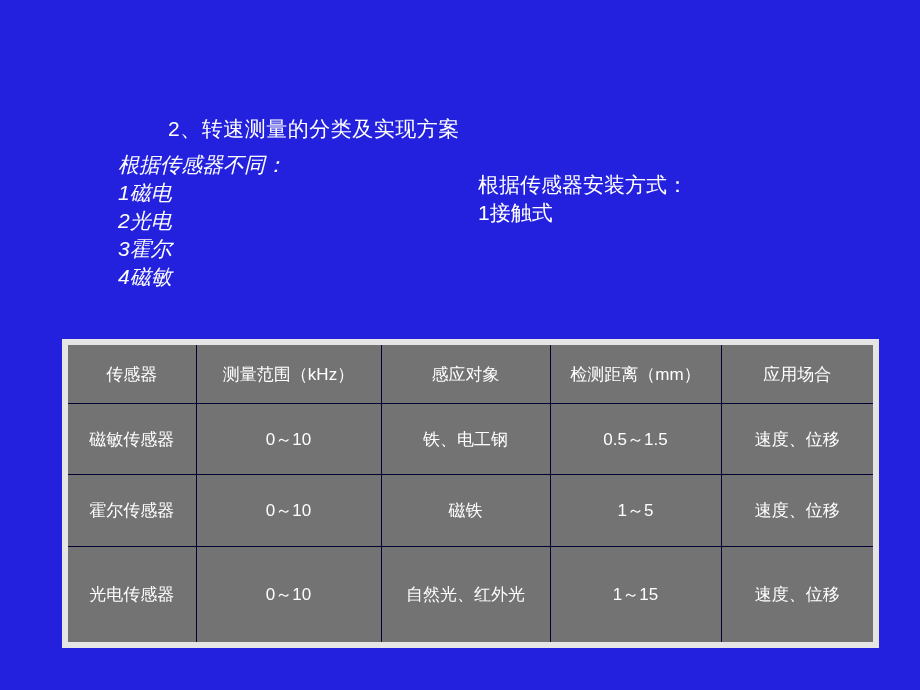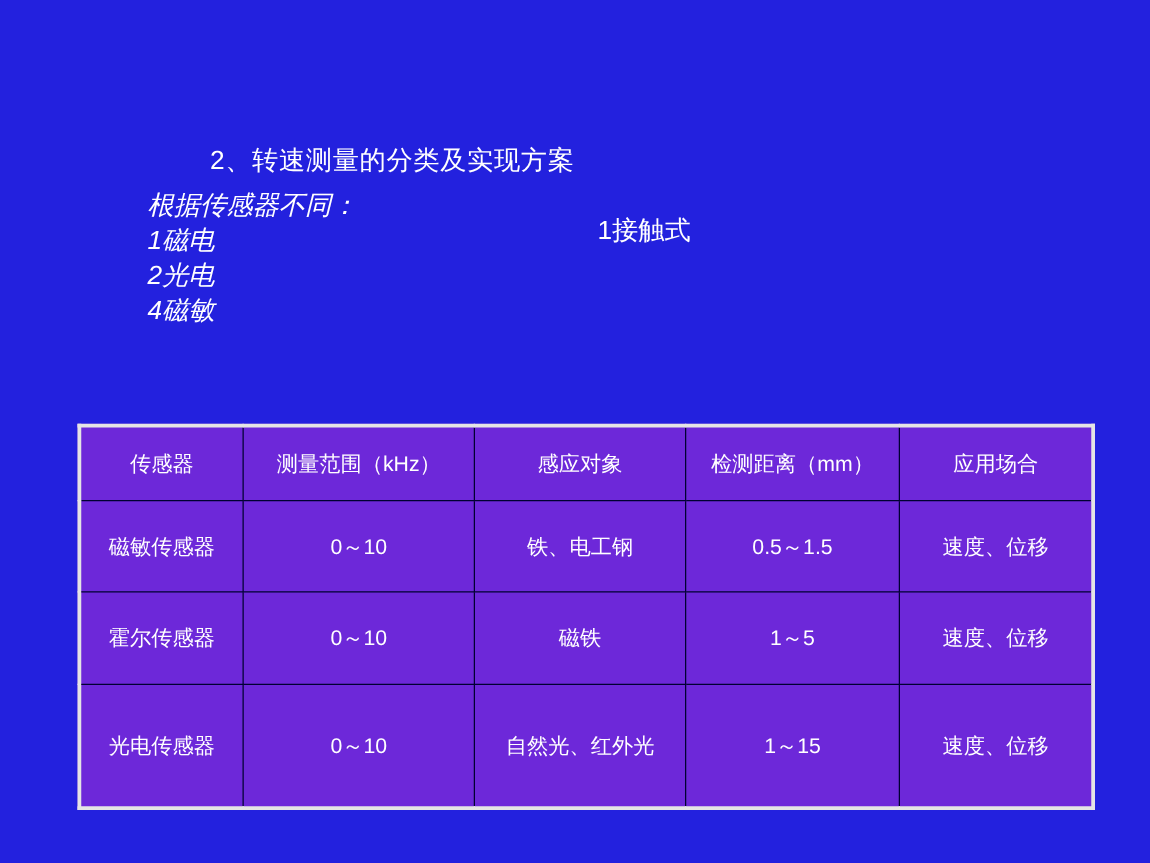--- a/index.html
+++ b/index.html
@@ -58,22 +58,22 @@
 
   
   #sensor-table {
     position: absolute;
     left: 62px;
     top: 339px;
     width: 811px;
     height: 309px;
     border-collapse: collapse;
     table-layout: fixed;
-    border: 3px solid #e5e5e5;
-    background: #6d28d9;
+    border: 6px solid #e5e5e5;
+    background: #737373;
   }
   #sensor-table td,
   #sensor-table th {
     border: 1px solid #000033;
     color: #ffffff;
     font-weight: normal;
     font-size: 17px;
     line-height: 21px;
     text-align: center;
     vertical-align: middle;
@@ -99,24 +99,26 @@
 <body>
 
 <div class="slide">
 
   <div id="slide-title">2、转速测量的分类及实现方案</div>
 
   <div class="text-block" id="block-sensor-type">
     <span class="block-heading">根据传感器不同：</span>
     <span class="block-item">1磁电</span>
     <span class="block-item">2光电</span>
+    <span class="block-item">3霍尔</span>
     <span class="block-item">4磁敏</span>
   </div>
 
   <div class="text-block" id="block-mounting-type">
+    <span class="block-heading">根据传感器安装方式：</span>
     <span class="block-item">1接触式</span>
   </div>
 
   <table id="sensor-table">
     <colgroup>
       <col class="c0">
         <col class="c1">
         <col class="c2">
         <col class="c3">
         <col class="c4">

